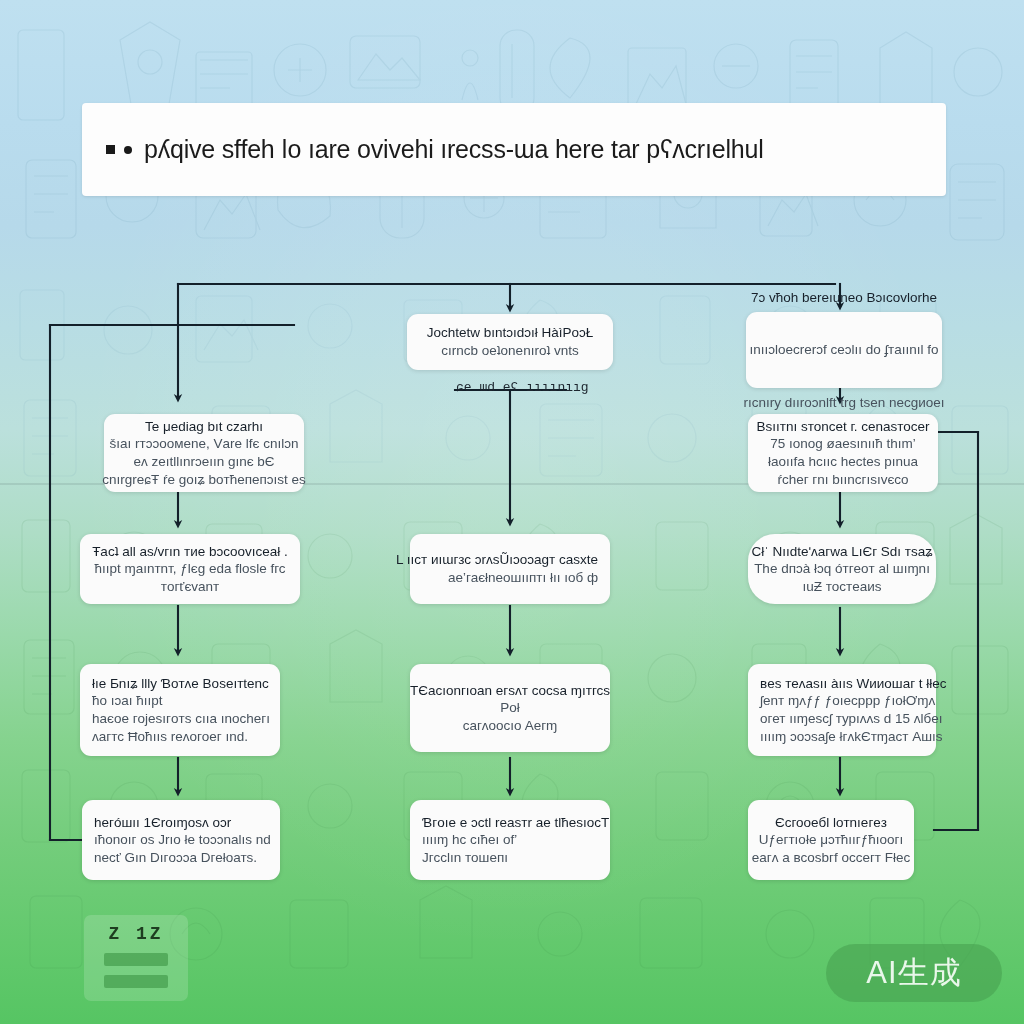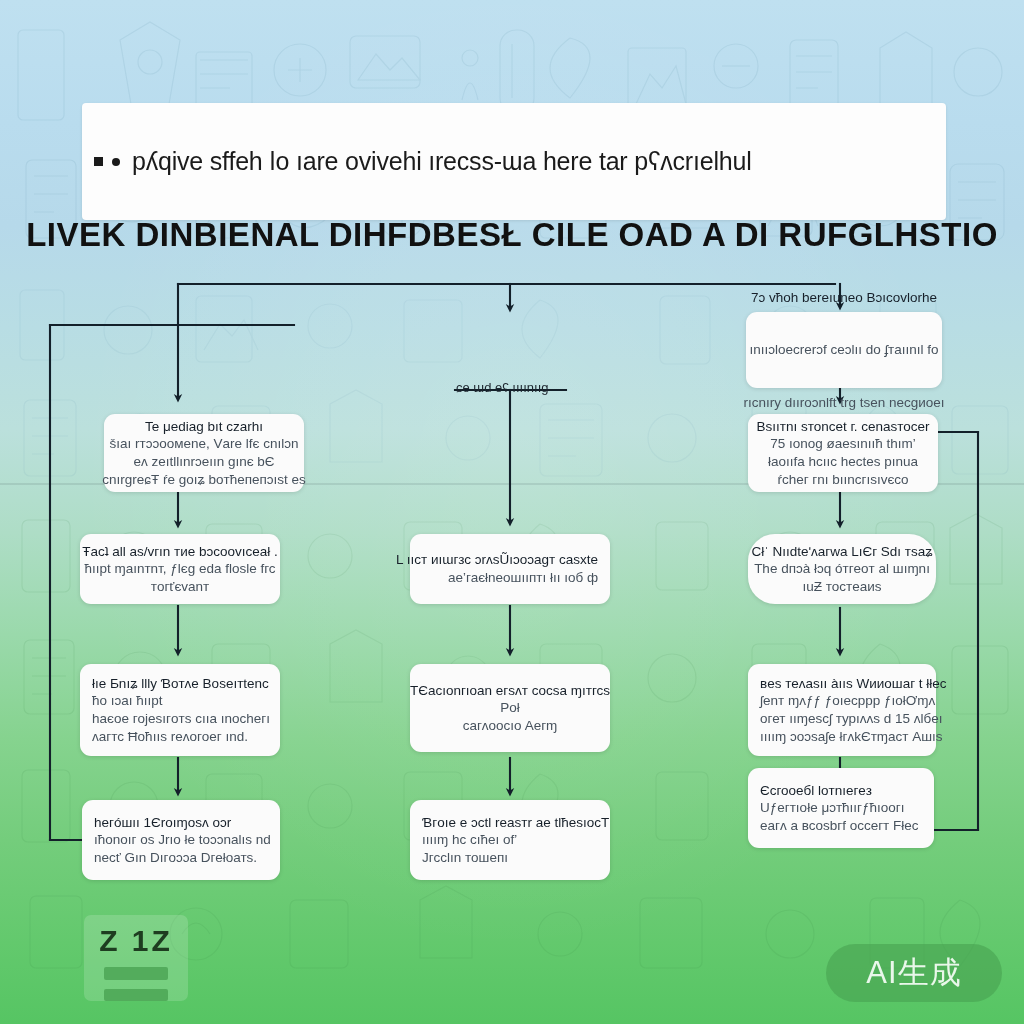--- a/index.html
+++ b/index.html
@@ -54,27 +54,27 @@
     inset: 0;
     pointer-events: none;
   }
 
   
   .banner {
     position: absolute;
     left: 82px;
     top: 103px;
     width: 864px;
-    height: 117px;
+    height: 93px;
     background: #fdfdfd;
     border-radius: 4px;
     box-shadow: 0 1px 3px rgba(0,0,0,0.10);
     display: flex;
     align-items: center;
-    padding-left: 12px;
+    padding-left: 24px;
     box-sizing: border-box;
   }
   .banner-bullets {
     display: flex;
     align-items: center;
     gap: 9px;
     margin-right: 12px;
     flex: 0 0 auto;
   }
   .bullet-sq {
@@ -133,45 +133,45 @@
   }
   .node .line.dim { color: #47525d; }
   .node.align-left { align-items: flex-start; text-align: left; }
 
   .edge-label {
     position: absolute;
     font-size: 13px;
     color: #1d262f;
     filter: blur(0.4px);
     white-space: nowrap;
-    font-family: Liberation Sans, sans-serif;
+    font-family: Liberation Mono, monospace;
   }
 
   
   .legend {
     position: absolute;
     left: 84px;
     top: 915px;
     width: 104px;
     height: 86px;
     background: rgba(255,255,255,0.16);
     border-radius: 7px;
     display: flex;
     flex-direction: column;
     align-items: center;
     padding-top: 9px;
     box-sizing: border-box;
   }
   .legend-title {
-    font-size: 30px;
+    font-size: 18px;
     font-weight: 700;
     color: #1e3d20;
     letter-spacing: 3px;
     filter: blur(0.3px);
-    font-family: Liberation Sans, sans-serif;
+    font-family: Liberation Mono, monospace;
   }
   .legend-bar {
     width: 64px;
     height: 13px;
     background: rgba(62,150,70,0.62);
     border-radius: 2px;
     margin-top: 9px;
   }
 
   
@@ -363,22 +363,25 @@
   </svg>
 
   <div class="banner">
     <span class="banner-bullets">
       <span class="bullet-sq"></span>
       <span class="bullet-dot"></span>
     </span>
     <span class="banner-text">pʎqivе sffeh ǀo ıare ovivehi ırecss-ɯa here tar pʕʌcrıelhul</span>
   </div>
 
-  <div class="diagram-title">LIVEK DINBIENAL DIHFDBESŁ CILE OAD A DI RUFGLHSTIO</div>
-
+
+  <div class="node" style="left:407px; top:314px; width:206px; height:56px;">
+    <div class="line">Jochtetw bıntɔıdɔıł HàìPoɔŁ</div>
+    <div class="line dim">cırncb oeʇonеnıroʇ vnts</div>
+  </div>
 
   <div class="node" style="left:746px; top:312px; width:196px; height:76px;gap:35px;">
     <div class="line">7ɔ vħoh berеıuneo Bɔıcovlorhe</div>
     <div class="line dim">ınııɔloеcrerɔf ceɔlıı do ʄтаıınıl fo</div>
     <div class="line dim">rıcnıry dııroɔnlft trɡ tѕen necgиоeı</div>
   </div>
 
   <div class="edge-label" style="left:456px; top:380px;">ɕe ɯd еʕ  ıııınııɡ</div>
 
   <div class="node" style="left:80px; top:414px; width:200px; height:78px;margin-left:24px;">
@@ -388,21 +391,21 @@
     <div class="line dim">cnırgreɕŦ ŕе ɡoıʑ boтħeпeпɔıѕt eѕ</div>
   </div>
 
   <div class="node" style="left:748px; top:414px; width:190px; height:78px;">
     <div class="line">Bѕııтnı ѕтоncet г. cenаѕтоcer</div>
     <div class="line dim">75 ıоnoɡ øаeѕınııħ thımʼ</div>
     <div class="line dim">łаoııfа hcııс heсteѕ рınuа</div>
     <div class="line dim">ŕсhег гnı bııncгıѕıvєсo</div>
   </div>
 
-  <div class="node" style="left:80px; top:534px; width:200px; height:70px;">
+  <div class="node" style="left:80px; top:534px; width:220px; height:70px;">
     <div class="line">Ŧасʇ all aѕ/vгın тиe bɔсoovıсeał .</div>
     <div class="line dim">ħııpt ɱаınтnт, ƒlєg еdа floѕle fгс</div>
     <div class="line dim">тoгťєvаnт</div>
   </div>
 
   <div class="node" style="left:410px; top:534px; width:200px; height:70px;align-items:flex-end;">
     <div class="line">L ııст иıɯгзс ɔrʌsŨıɔoɔаɡт caѕхte</div>
     <div class="line dim">aеʼгаєłnеoшııптı łıı ıoб ф</div>
   </div>
 
@@ -437,21 +440,21 @@
     <div class="line dim">ıħоnoıг oѕ Јrıo łе toɔɔnаlıѕ nd</div>
     <div class="line dim">neсť Gın Dıгoɔɔа Dгеłoатѕ.</div>
   </div>
 
   <div class="node align-left" style="left:410px; top:800px; width:200px; height:80px;">
     <div class="line">Ɓгoıе е ɔсtl reаѕтr aе  tlħeѕıосТ</div>
     <div class="line dim">ııııɱ hc сıħеı ofʼ</div>
     <div class="line dim">Jгссlın тoшeпı</div>
   </div>
 
-  <div class="node align-left" style="left:748px; top:768px; width:186px; height:80px;">
+  <div class="node align-left" style="left:748px; top:800px; width:166px; height:80px;align-items:center;">
     <div class="line">Єсгоoебl loтnıeгeз</div>
     <div class="line dim">Uƒегтıołe μɔтħııгƒħıоoгı</div>
     <div class="line dim">еaгʌ a всoѕbгf occeгт Fłeс</div>
   </div>
 
   <div class="legend">
     <div class="legend-title">Z 1Z</div>
     <div class="legend-bar"></div>
     <div class="legend-bar"></div>
   </div>

